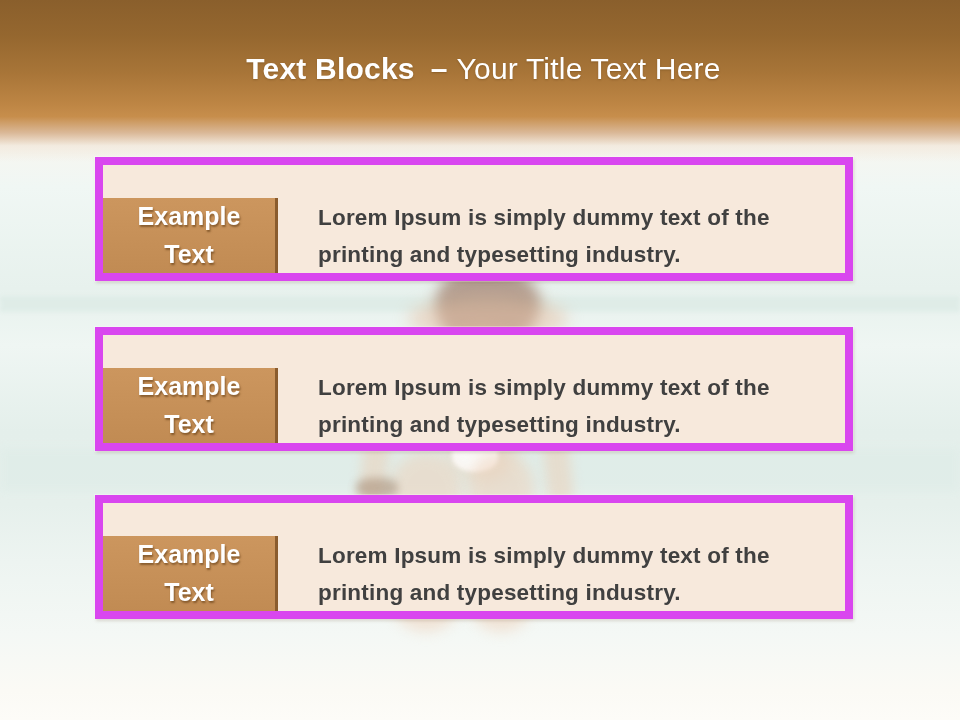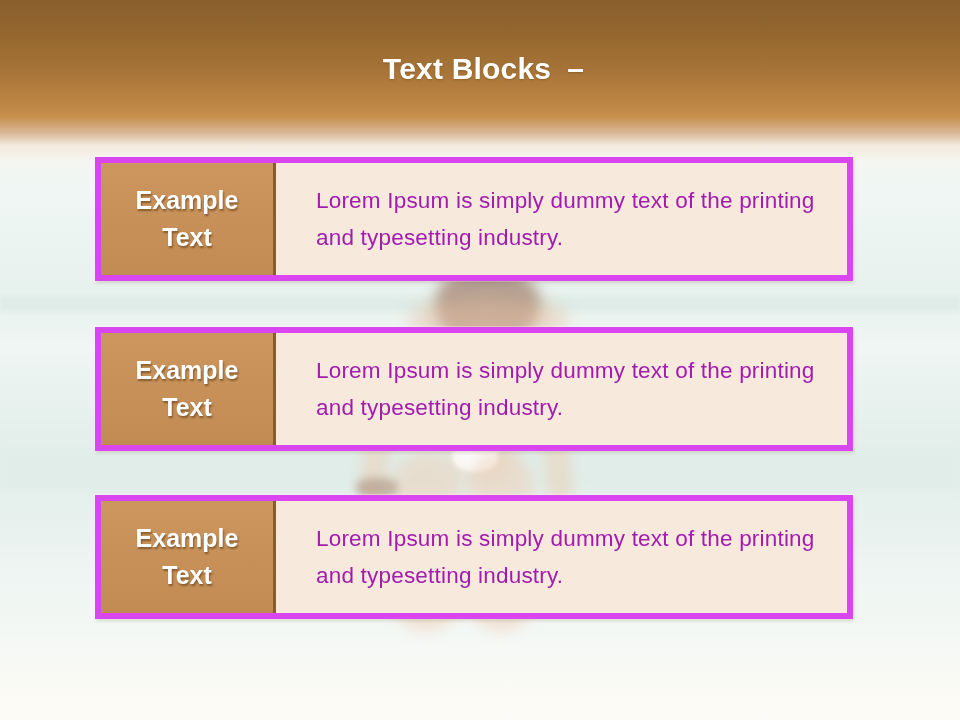--- a/index.html
+++ b/index.html
@@ -42,22 +42,23 @@
     color:#ffffff; font-size:30px; letter-spacing:0.2px;
     text-shadow:0 1px 2px rgba(90,55,15,0.35);
   }
   .title-bold, .title-sep { font-weight:700;margin-left:7px; }
   .title-rest { font-weight:400; }
 
   
   .block {
     position:absolute; left:95px; width:758px; height:124px; z-index:2;
     display:flex; box-sizing:border-box;
-    border:6px solid #d946ef; background:#f7e9dc;
+    border:8px solid #d946ef; background:#f7e9dc;
     box-shadow:1px 2px 3px rgba(100,70,40,0.18), 0 0 0 1px rgba(255,255,255,0.35);
+    align-items:flex-end;
   }
   .block-1 { top:157px; }
   .block-2 { top:327px; }
   .block-3 { top:495px; }
   .block-label {
     flex:0 0 175px; width:175px; box-sizing:border-box;
     background:linear-gradient(180deg,#cc965e 0%, #c18b53 100%);
     border-right:3px solid #8a5c2e;
     display:flex; align-items:center; justify-content:center;
   }
@@ -65,21 +66,21 @@
     display:block; width:120px; text-align:center;
     font-size:25px; font-weight:700; color:#ffffff; line-height:1.5;
     text-shadow:1px 2px 2px rgba(91,55,16,0.6);
   }
   .block-body {
     flex:1; display:flex; align-items:center;
     padding:0 28px 0 40px;
   }
   .block-body-text {
     margin:0; max-width:520px;
-    font-size:22.5px; line-height:1.65; letter-spacing:0.2px; color:#a21caf;
+    font-size:22.5px; line-height:1.65; letter-spacing:0.2px; color:#404040;font-weight:bold;
   }
 </style>
 </head>
 <body>
 
 <div class="slide">
 
   <div class="bg-photo"></div>
   <div class="bg-shape ocean-band-1"></div>
   <div class="bg-shape ocean-band-2"></div>
@@ -90,20 +91,21 @@
   <div class="bg-shape fig-arm-r"></div>
   <div class="bg-shape fig-bikini"></div>
   <div class="bg-shape fig-thigh-l"></div>
   <div class="bg-shape fig-thigh-r"></div>
   <div class="bg-shape fig-hand-item"></div>
 
   <div class="header"></div>
   <div class="title-row">
     <span class="title-bold">Text Blocks</span>
     <span class="title-sep">–</span>
+    <span class="title-rest">Your Title Text Here</span>
   </div>
 
   <div class="block block-1">
     <div class="block-label">
       <span class="block-label-text">Example Text</span>
     </div>
     <div class="block-body">
       <p class="block-body-text">Lorem Ipsum is simply dummy text of the printing and typesetting industry.</p>
     </div>
   </div>

